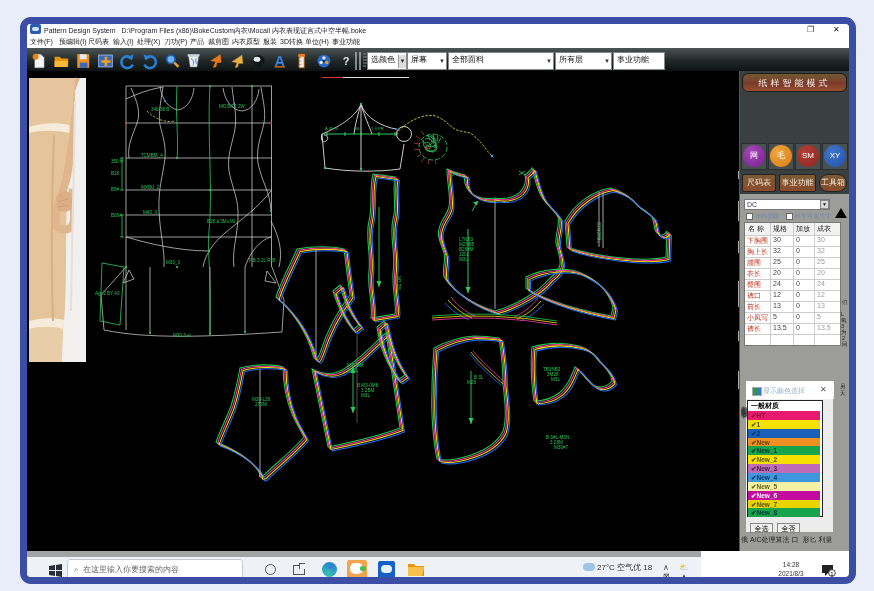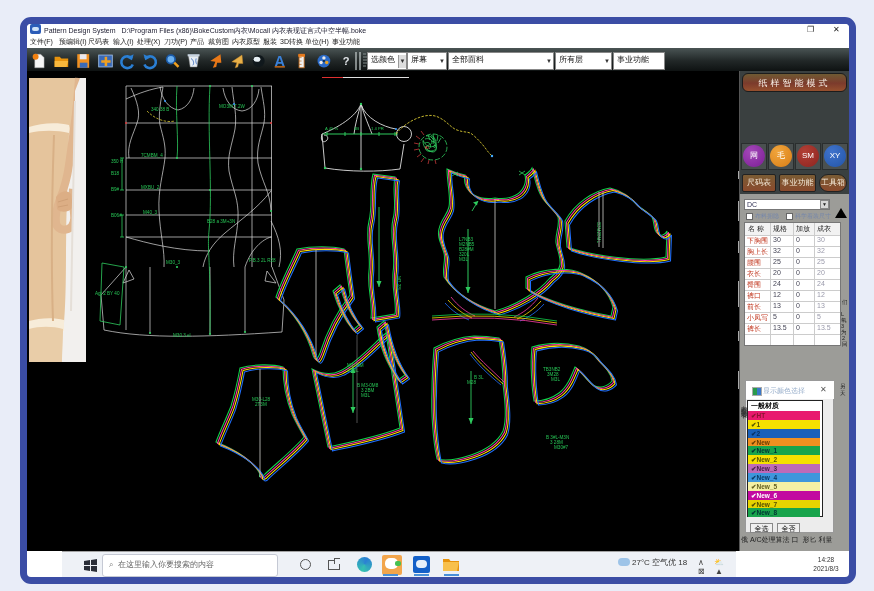--- a/index.html
+++ b/index.html
@@ -30,21 +30,21 @@
   .smbtn{position:absolute;background:linear-gradient(#7a5c34,#8a4a2c);border:1px solid #222;color:#f5e9d8;font-size:8px;text-align:center;line-height:16px;height:18px;box-sizing:border-box;border-radius:2px;}
   
   #sizetable{position:absolute;left:4px;top:151px;width:97px;height:124px;background:#fff;border:1px solid #777;box-sizing:border-box;font-size:7px;}
   .trow{position:absolute;left:0;width:95px;height:11px;border-bottom:1px solid #ccc;}
   .trow i{position:absolute;top:1px;font-style:normal;}
   
   #cdlg{position:absolute;left:5px;top:309px;width:89px;height:153px;background:#ececec;border:1px solid #999;box-sizing:border-box;}
   #cdlgtitle{position:absolute;left:0;top:0;width:88px;height:18px;background:#fff;}
   .crow{position:absolute;left:2px;width:72px;height:9px;font-size:6.5px;font-weight:bold;line-height:9px;padding-left:3px;box-sizing:border-box;}
   
-  #taskbar{position:absolute;left:0;top:527px;width:674px;height:26px;background:#eef1f6;border-top:1px solid #a3a3a3;margin-left:35px;}
+  #taskbar{position:absolute;left:0;top:527px;width:674px;height:26px;background:#eef1f6;border-top:6px solid #a3a3a3;}
   #search{position:absolute;left:40px;top:2px;width:174px;height:21px;background:#fff;border:1px solid #c5c9d4;border-radius:3px;font-size:8px;color:#666;line-height:20px;}
 </style>
 </head>
 <body>
 <div id="win">
   <div id="titlebar">
     <div id="appico"></div>
     <div id="titletxt">Pattern Design System&nbsp;&nbsp;&nbsp;D:\Program Files (x86)\BokeCustom内衣\Mocall 内衣表现证言式中空半幅.boke</div>
     <div class="abs" style="left:780px;top:1px;font-size:8px;color:#222;">❐</div>
     <div class="abs" style="left:806px;top:1px;font-size:8px;color:#222;">✕</div>

